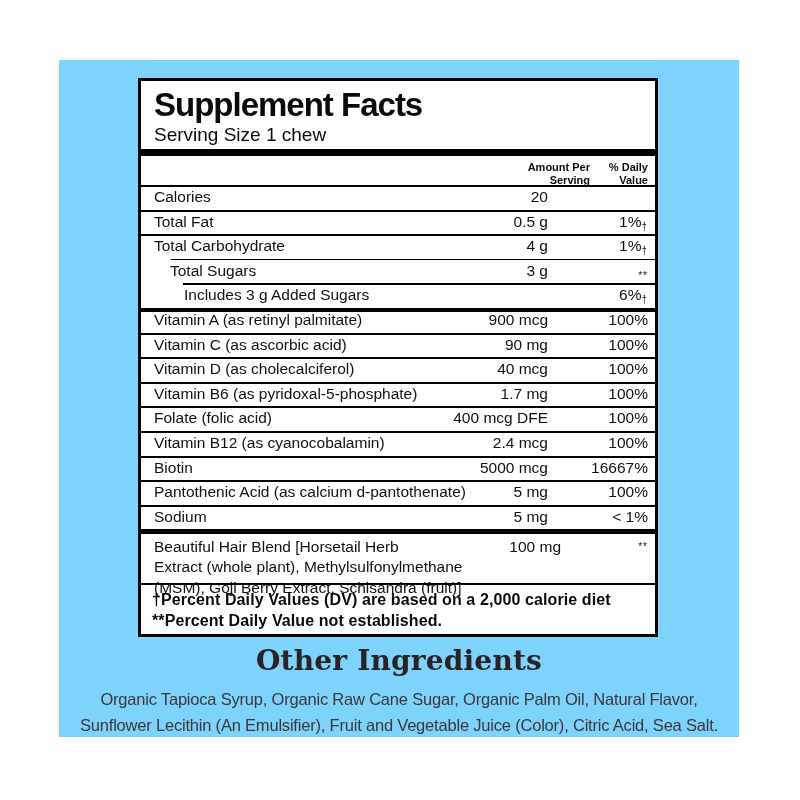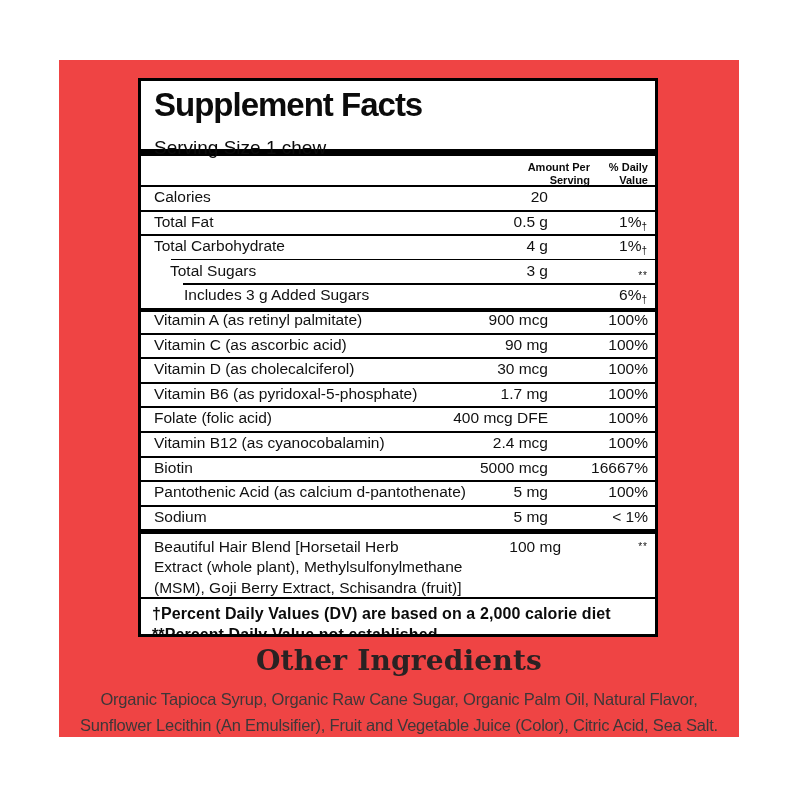--- a/index.html
+++ b/index.html
@@ -3,34 +3,34 @@
 <meta charset="utf-8">
 <style>
   html,body { margin:0; padding:0; background:#ffffff; }
   .canvas {
     position:relative; width:800px; height:800px; background:#ffffff;
     font-family:"Liberation Sans", sans-serif; color:#111;
     overflow:hidden;
   }
   .pink-bg {
     position:absolute; left:59px; top:60px; width:680px; height:677px;
-    background:#ef4444;
+    background:#7dd3fc;
   }
   
   .facts-panel {
     position:absolute; left:79px; top:18px; width:520px; height:559px;
     background:#ffffff; border:3px solid #000; box-sizing:border-box;
     overflow:hidden;
   }
   .panel-head { padding:7px 10px 0 13px; height:61px; }
   .facts-title {
     font-size:33px; font-weight:bold; letter-spacing:-1px; line-height:1.05;
     color:#0b0b0b;
   }
-  .serving-size { font-size:19px; margin-top:14px; color:#0b0b0b; }
+  .serving-size { font-size:19px; margin-top:1px; color:#0b0b0b; }
   .thick-bar { height:7px; background:#000; }
   .col-headers {
     display:flex; align-items:center; justify-content:flex-end;
     height:29px; padding:9px 7px 2px 13px; box-sizing:border-box;
     font-size:11px; font-weight:bold; line-height:1.15; color:#0b0b0b;
   }
   .col-amount { width:84px; text-align:right; margin-right:12px; }
   .col-dv { width:46px; text-align:right; }
   
   .nutrient-rows { position:relative; }
@@ -52,21 +52,21 @@
   .ind-2 .n-label { padding-left:43px; }
   .n-amount {
     position:absolute; right:107px; top:0; height:100%; line-height:24.6px;
   }
   .n-dv {
     position:absolute; right:7px; top:0; height:100%; line-height:24.6px;
   }
   sup.dv-sup { font-size:10px; vertical-align:top; position:relative; top:5px; letter-spacing:1px; }
   
   .blend-row {
-    position:relative; height:68px; box-sizing:border-box; font-size:15.5px;
+    position:relative; height:54px; box-sizing:border-box; font-size:15.5px;
   }
   .blend-row::before {
     content:""; position:absolute; top:0; left:0; right:0; height:4.5px; background:#000;
   }
   .blend-label { padding:8px 0 0 13px; width:352px; line-height:1.3; }
   .blend-amount { position:absolute; right:94px; top:9px; }
   .blend-dv { position:absolute; right:7px; top:7px; }
   
   .footnotes {
     border-top:2px solid #000; padding:5px 10px 0 11px; height:34px;
@@ -141,21 +141,21 @@
   </div>
 
   <div class="n-row sep-medium">
     <span class="n-label">Vitamin C (as ascorbic acid)</span>
     <span class="n-amount">90 mg</span>
     <span class="n-dv"><span>100%</span><sup class="dv-sup"></sup></span>
   </div>
 
   <div class="n-row sep-medium">
     <span class="n-label">Vitamin D (as cholecalciferol)</span>
-    <span class="n-amount">30 mcg</span>
+    <span class="n-amount">40 mcg</span>
     <span class="n-dv"><span>100%</span><sup class="dv-sup"></sup></span>
   </div>
 
   <div class="n-row sep-medium">
     <span class="n-label">Vitamin B6 (as pyridoxal-5-phosphate)</span>
     <span class="n-amount">1.7 mg</span>
     <span class="n-dv"><span>100%</span><sup class="dv-sup"></sup></span>
   </div>
 
   <div class="n-row sep-medium">

